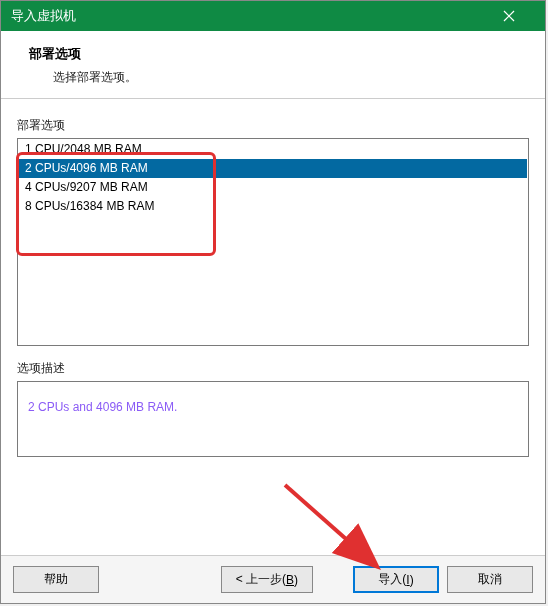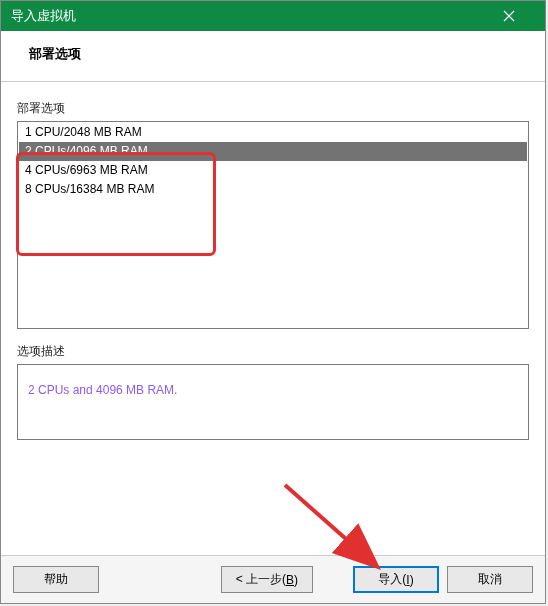--- a/index.html
+++ b/index.html
@@ -63,21 +63,21 @@
       position: relative;
     }
     .listbox-item {
       padding: 1px 6px;
       font-size: 12px;
       line-height: 17px;
       cursor: default;
       white-space: nowrap;
     }
     .listbox-item.selected {
-      background: #737373;
+      background: #0369a1;
       color: #fff;
     }
     .red-box {
       position: absolute;
       border: 3px solid #e03030;
       border-radius: 6px;
       pointer-events: none;
       left: 16px;
       top: 152px;
       width: 200px;
@@ -139,28 +139,29 @@
     <div class="titlebar-close">
       <svg viewBox="0 0 12 12">
         <line x1="1" y1="1" x2="11" y2="11" stroke="#fff" stroke-width="1.2"></line>
         <line x1="11" y1="1" x2="1" y2="11" stroke="#fff" stroke-width="1.2"></line>
       </svg>
     </div>
   </div>
 
   <div class="header-area">
     <div class="header-title">部署选项</div>
+    <div class="header-subtitle">选择部署选项。</div>
   </div>
 
   <div class="main-area">
     <div class="group-label">部署选项</div>
     <div class="listbox" id="options-listbox">
         <div class="listbox-item">1 CPU/2048 MB RAM</div>
         <div class="listbox-item selected">2 CPUs/4096 MB RAM</div>
-        <div class="listbox-item">4 CPUs/6963 MB RAM</div>
+        <div class="listbox-item">4 CPUs/9207 MB RAM</div>
         <div class="listbox-item">8 CPUs/16384 MB RAM</div>
       </div>
 
     <div class="desc-group">
       <div class="group-label">选项描述</div>
       <div class="desc-box">2 CPUs and 4096 MB RAM.</div>
     </div>
   </div>
 
   <div class="footer">

